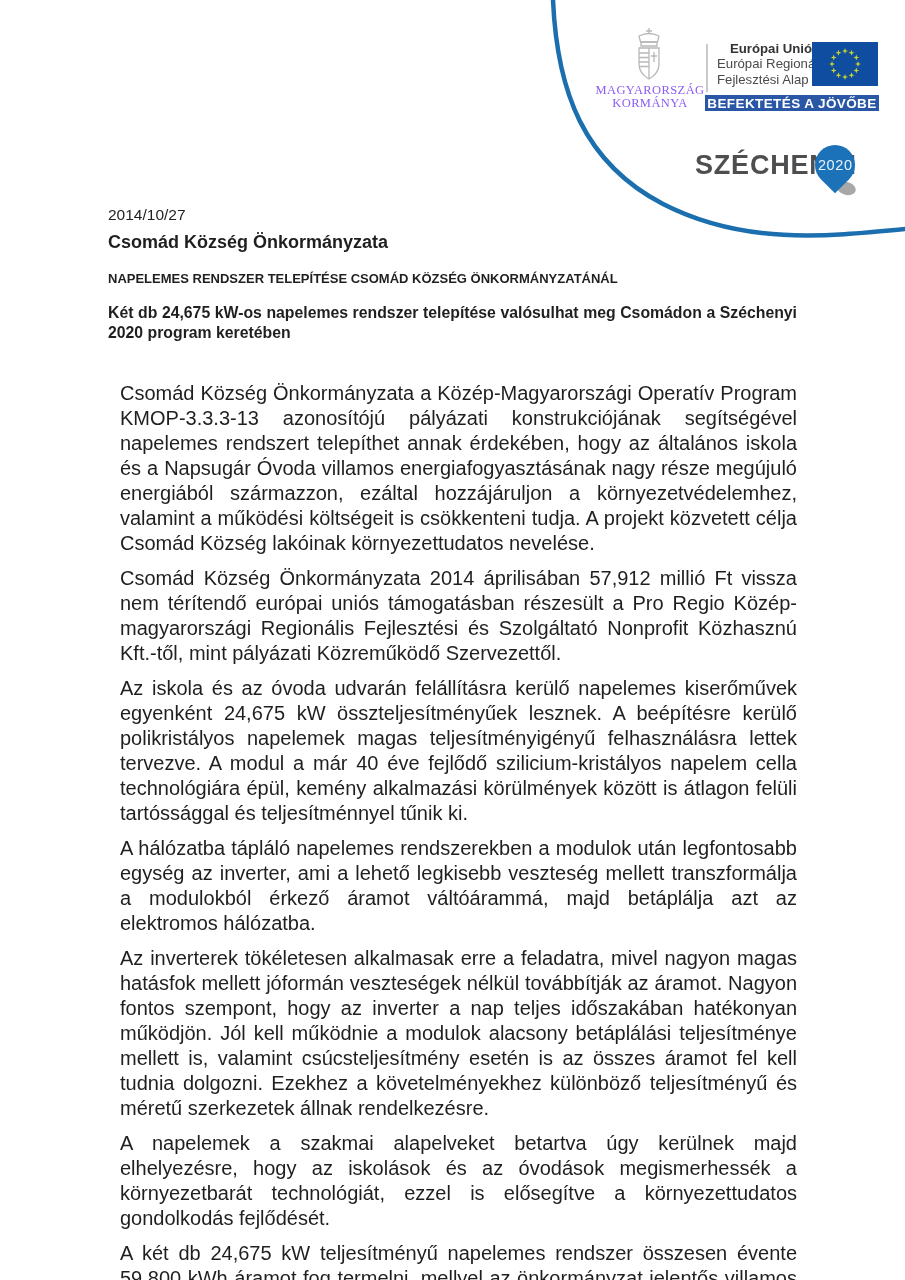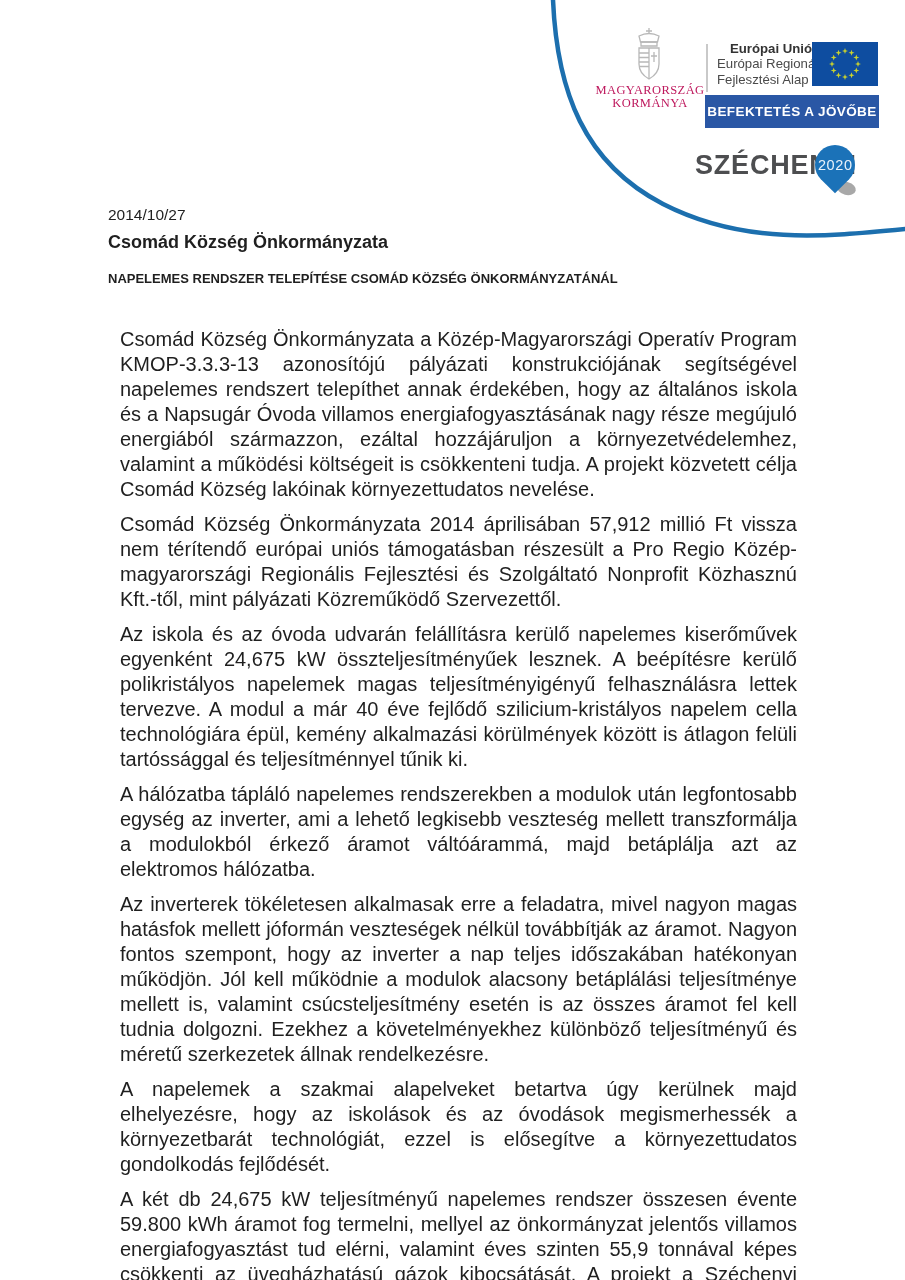--- a/index.html
+++ b/index.html
@@ -16,28 +16,28 @@
   
   .arc-svg{position:absolute;left:0;top:0;pointer-events:none;}
 
   
   .emblem-svg{position:absolute;left:620px;top:26px;}
   .gov-caption{
     position:absolute;left:583px;top:84px;width:134px;
     text-align:center;
     font-family:"Liberation Serif", serif;
     font-size:12.5px;line-height:12.5px;
-    color:#be185d;letter-spacing:.4px;
+    color:#8b5cf6;letter-spacing:.4px;
   }
   .eu-divider{position:absolute;left:706px;top:44px;width:2px;height:48px;background:#c9c9c9;}
   .eu-text{position:absolute;left:717px;top:41px;font-size:13.2px;line-height:15.3px;color:#4a4a4a;}
   .eu-text .b{font-weight:bold;color:#333;padding-left:13px;}
   .eu-flag{position:absolute;left:812px;top:42px;}
   .banner{
-    position:absolute;left:705px;top:95px;width:174px;height:33px;
+    position:absolute;left:705px;top:95px;width:174px;height:16px;
     background:#2a57a5;color:#ffffff;
     font-size:13.5px;font-weight:bold;letter-spacing:.4px;
     display:flex;align-items:center;justify-content:center;
   }
   .szechenyi{
     position:absolute;left:695px;top:150px;
     font-size:27px;font-weight:bold;letter-spacing:.8px;color:#4d4e50;
   }
   .pin-flick{
     position:absolute;left:837px;top:182px;width:19px;height:13px;
@@ -151,20 +151,21 @@
   <div class="szechenyi">SZÉCHENYI</div>
   <div class="pin-flick"></div>
   <div class="pin">
     <span>2020</span>
   </div>
 
   <div class="content">
     <div class="date">2014/10/27</div>
     <div class="org">Csomád Község Önkormányzata</div>
     <div class="headline">NAPELEMES RENDSZER TELEPÍTÉSE CSOMÁD KÖZSÉG ÖNKORMÁNYZATÁNÁL</div>
+    <div class="lead">Két db 24,675 kW-os napelemes rendszer telepítése valósulhat meg Csomádon a Széchenyi 2020 program keretében</div>
     <div class="bodytext">
       <p>Csomád Község Önkormányzata a Közép-Magyarországi Operatív Program KMOP-3.3.3-13 azonosítójú pályázati konstrukciójának segítségével napelemes rendszert telepíthet annak érdekében, hogy az általános iskola és a Napsugár Óvoda villamos energiafogyasztásának nagy része megújuló energiából származzon, ezáltal hozzájáruljon a környezetvédelemhez, valamint a működési költségeit is csökkenteni tudja. A projekt közvetett célja Csomád Község lakóinak környezettudatos nevelése.</p>
       <p>Csomád Község Önkormányzata 2014 áprilisában 57,912 millió Ft vissza nem térítendő európai uniós támogatásban részesült a Pro Regio Közép-magyarországi Regionális Fejlesztési és Szolgáltató Nonprofit Közhasznú Kft.-től, mint pályázati Közreműködő Szervezettől.</p>
       <p>Az iskola és az óvoda udvarán felállításra kerülő napelemes kiserőművek egyenként 24,675 kW összteljesítményűek lesznek. A beépítésre kerülő polikristályos napelemek magas teljesítményigényű felhasználásra lettek tervezve. A modul a már 40 éve fejlődő szilicium-kristályos napelem cella technológiára épül, kemény alkalmazási körülmények között is átlagon felüli tartóssággal és teljesítménnyel tűnik ki.</p>
       <p>A hálózatba tápláló napelemes rendszerekben a modulok után legfontosabb egység az inverter, ami a lehető legkisebb veszteség mellett transzformálja a modulokból érkező áramot váltóárammá, majd betáplálja azt az elektromos hálózatba.</p>
       <p>Az inverterek tökéletesen alkalmasak erre a feladatra, mivel nagyon magas hatásfok mellett jóformán veszteségek nélkül továbbítják az áramot. Nagyon fontos szempont, hogy az inverter a nap teljes időszakában hatékonyan működjön. Jól kell működnie a modulok alacsony betáplálási teljesítménye mellett is, valamint csúcsteljesítmény esetén is az összes áramot fel kell tudnia dolgozni. Ezekhez a követelményekhez különböző teljesítményű és méretű szerkezetek állnak rendelkezésre.</p>
       <p>A napelemek a szakmai alapelveket betartva úgy kerülnek majd elhelyezésre, hogy az iskolások és az óvodások megismerhessék a környezetbarát technológiát, ezzel is elősegítve a környezettudatos gondolkodás fejlődését.</p>
       <p>A két db 24,675 kW teljesítményű napelemes rendszer összesen évente 59.800 kWh áramot fog termelni, mellyel az önkormányzat jelentős villamos energiafogyasztást tud elérni, valamint éves szinten 55,9 tonnával képes csökkenti az üvegházhatású gázok kibocsátását. A projekt a Széchenyi 2020 program keretében valósulhat meg.</p>
     </div>
   </div>

